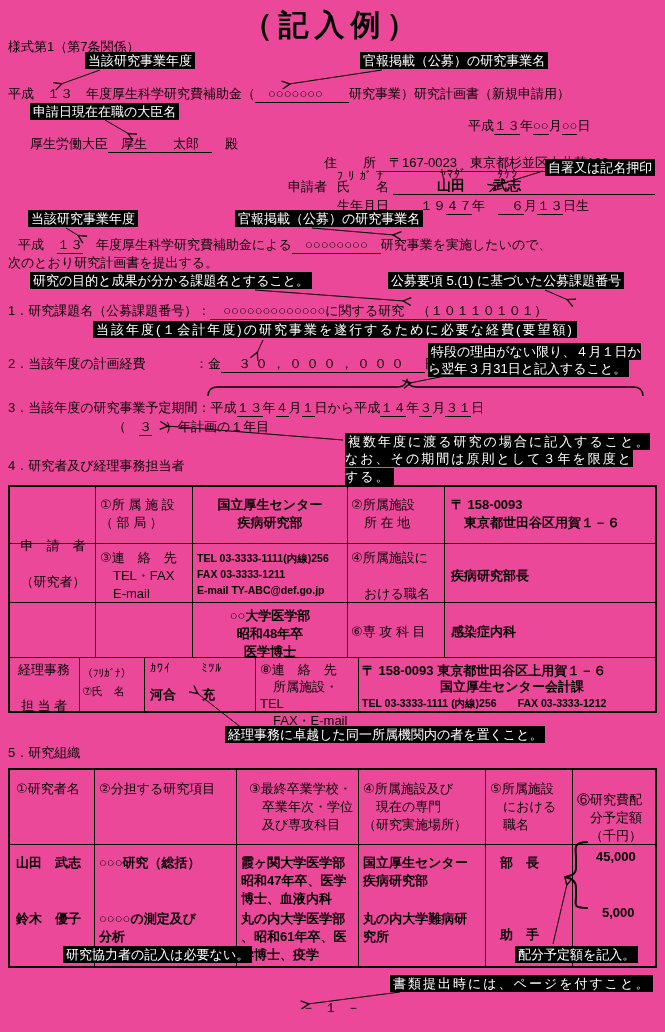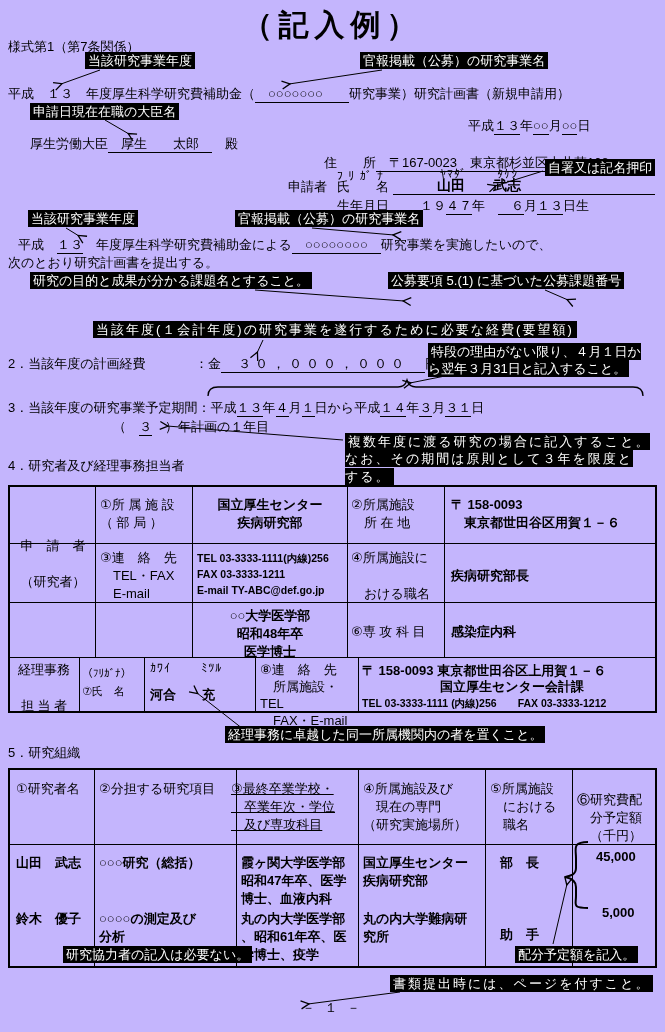--- a/index.html
+++ b/index.html
@@ -1,16 +1,16 @@
 <!DOCTYPE html>
 <html><head>
 <meta charset="utf-8">
 <style>
   html,body{margin:0;padding:0;background:#fff;}
-  .page{position:relative;width:665px;height:1032px;background:#c4b5fd;color:#000;
+  .page{position:relative;width:665px;height:1032px;background:#ec4899;color:#000;
         font-family:"Liberation Sans","DejaVu Sans",sans-serif;font-size:13px;line-height:1.25;overflow:hidden;}
   .abs{position:absolute;white-space:pre-line;}
   .nw{white-space:nowrap;}
   .title{width:665px;text-align:center;font-size:30px;font-weight:bold;letter-spacing:6px;}
   .tagbox{position:absolute;z-index:6;}
   .tag{display:inline;background:#000;color:#fff;padding:1px 3px;line-height:17px;white-space:pre-line;}
   .ls{letter-spacing:2px;}
   .u{border-bottom:1px solid #000;padding-bottom:1px;}
   .b{font-weight:bold;}
   .ruby{font-size:12px;letter-spacing:1px;white-space:pre;}
@@ -63,20 +63,21 @@
   <div class="abs" style="left:393px;top:176px;width:262px;height:18px;border-bottom:1px solid #000;"></div>
   <div class="abs ruby" style="left:440px;top:167px;">ﾔﾏﾀﾞ　　 ﾀｹｼ</div>
   <div class="abs nw b" style="left:437px;top:177px;font-size:14px;">山田　　武志</div>
 
   <div class="abs nw" style="left:337px;top:198px;">生年月日</div>
   <div class="abs nw" style="left:420px;top:198px;"><span>１９</span><span class="u">４７</span><span>年　</span><span class="u">　６</span><span>月</span><span class="u">１３</span><span>日生</span></div>
 
   <div class="abs nw" style="left:18px;top:237px;"><span>平成　</span><span class="u">１３</span><span>　年度厚生科学研究費補助金による</span><span class="u">　○○○○○○○○　</span><span>研究事業を実施したいので、</span></div>
   <div class="abs nw" style="left:8px;top:255px;">次のとおり研究計画書を提出する。</div>
 
+  <div class="abs nw" style="left:8px;top:303px;"><span>1．研究課題名（公募課題番号）：</span><span class="u">　○○○○○○○○○○○○○に関する研究　（１０１１０１０１）</span></div>
 
   <div class="abs nw" style="left:8px;top:356px;">2．当該年度の計画経費</div>
   <div class="abs nw" style="left:195px;top:356px;"><span>：金</span><span class="u" style="letter-spacing:4px;">　３０，０００，０００　</span><span>円也</span></div>
 
   <div class="abs nw" style="left:8px;top:400px;"><span>3．当該年度の研究事業予定期間：</span><span>平成</span><span class="u">１３</span><span>年</span><span class="u">４</span><span>月</span><span class="u">１</span><span>日から平成</span><span class="u">１４</span><span>年</span><span class="u">３</span><span>月</span><span class="u">３１</span><span>日</span></div>
   <div class="abs nw" style="left:113px;top:419px;"><span>（　</span><span class="u">３</span><span>　）年計画の１年目</span></div>
 
   <div class="abs nw" style="left:8px;top:458px;">4．研究者及び経理事務担当者</div>
 
   <div class="tbl" style="left:8px;top:485px;width:649px;height:228px;">
@@ -141,21 +142,21 @@
   <div class="tbl" style="left:8px;top:768px;width:649px;height:200px;">
     <div class="vline" style="left:84px;top:0;width:1px;height:196px;"></div>
     <div class="vline" style="left:226px;top:0;width:1px;height:196px;"></div>
     <div class="vline" style="left:348px;top:0;width:1px;height:196px;"></div>
     <div class="vline" style="left:475px;top:0;width:1px;height:196px;"></div>
     <div class="vline" style="left:562px;top:0;width:1px;height:196px;"></div>
     <div class="hline" style="left:0;top:74px;width:645px;height:1px;"></div>
 
     <div class="cell" style="left:6px;top:10px;width:76px;">①研究者名</div>
     <div class="cell" style="left:89px;top:10px;width:134px;">②分担する研究項目</div>
-    <div class="cell" style="left:221px;top:10px;width:114px;text-decoration:underline;">③最終卒業学校・
+    <div class="cell" style="left:239px;top:10px;width:114px;">③最終卒業学校・
 　卒業年次・学位
 　及び専攻科目</div>
     <div class="cell" style="left:353px;top:10px;width:120px;">④所属施設及び
 　現在の専門
 （研究実施場所）</div>
     <div class="cell" style="left:480px;top:10px;width:80px;">⑤所属施設
 　における
 　職名</div>
     <div class="cell" style="left:567px;top:22px;width:78px;font-family:Liberation Mono, monospace;">⑥研究費配
 　分予定額

